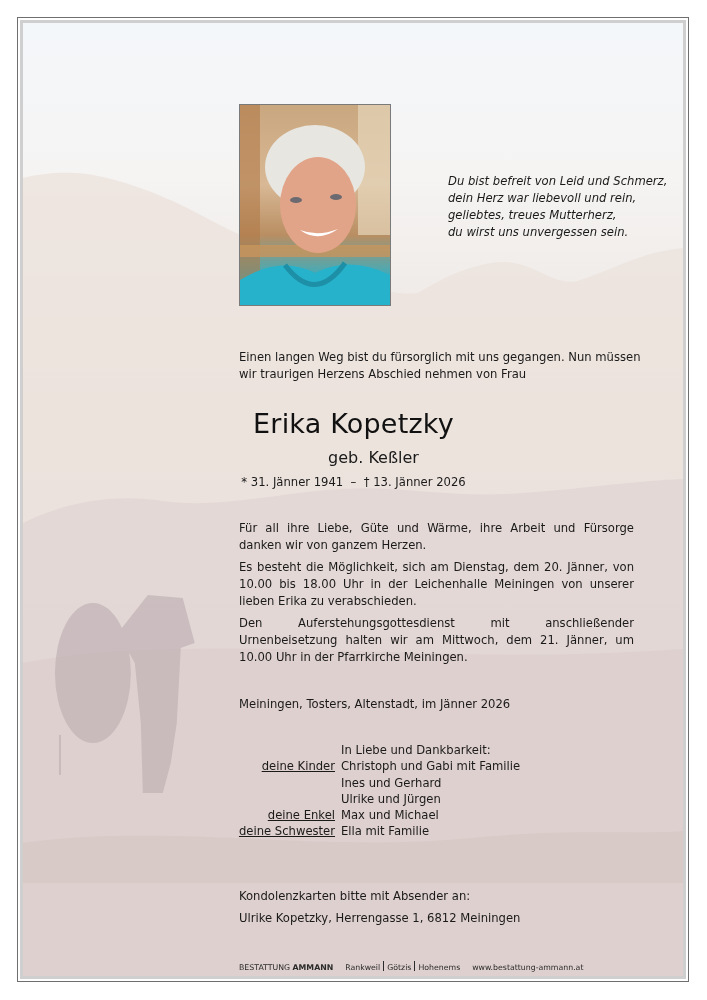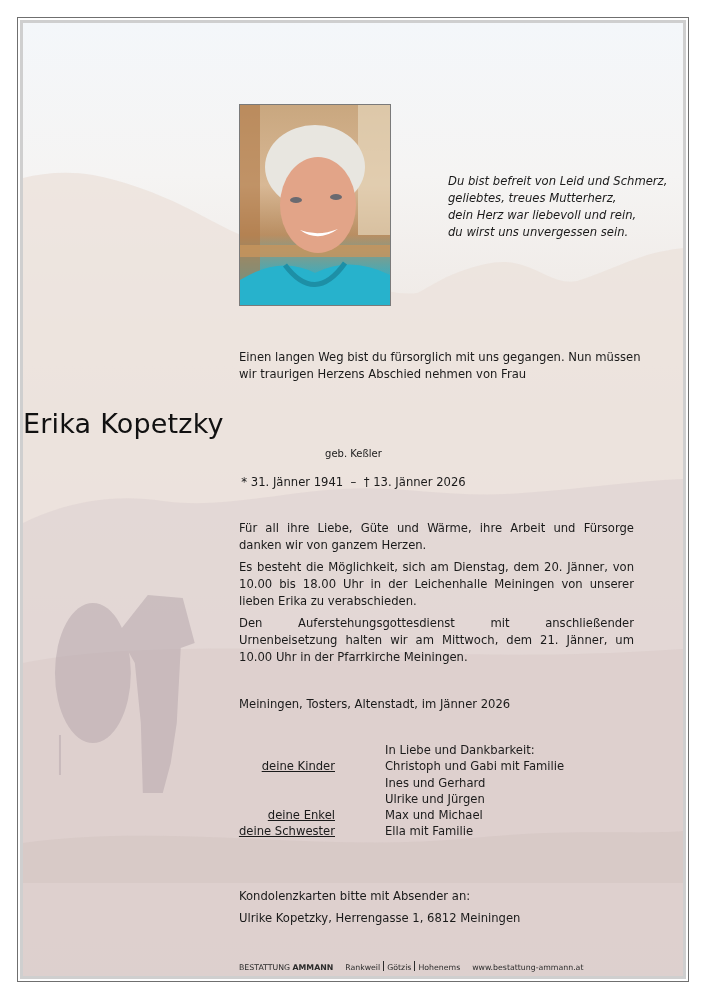--- a/index.html
+++ b/index.html
@@ -27,28 +27,28 @@
     background:linear-gradient(180deg,#c9a77f 0%,#d8b895 40%,#b98e62 65%,#2eb0c8 88%,#28a8c4 100%);
     overflow:hidden;
   }
   .poem {
     left:405px; top:150px; width:230px; font-style:italic; font-size:11.6px; line-height:17px; color:#1a1a1a;
   }
   .poem div { white-space:nowrap;margin-left:20px; }
   .text { font-size:11.6px; line-height:17px; color:#1a1a1a; }
   .justify { text-align:justify; text-align-last:left; }
   .intro { left:216px; top:326px; width:395px; }
-  .name { left:0; width:661px; top:383px; font-size:27px; line-height:36px; color:#111; letter-spacing:0.2px; }
-  .maiden { left:0; width:661px; top:425px; text-align:center; font-size:10px; }
+  .name { left:0; width:661px; top:383px; text-align:center; font-size:27px; line-height:36px; color:#111; letter-spacing:0.2px; }
+  .maiden { left:0; width:661px; top:425px; text-align:center; font-size:16px;padding-left:20px; }
   .dates { left:0; width:661px; top:452px; text-align:center; font-size:11.6px; }
   .thanks { left:216px; top:497px; width:395px; }
   .para { margin:0 0 5px 0; }
   .closing-place { left:216px; top:673px; width:395px; }
   .family { left:180px; top:719px; }
-  .fam-row { display:flex; height:16.3px; line-height:16.3px; font-size:11.6px;gap:44px; }
+  .fam-row { display:flex; height:16.3px; line-height:16.3px; font-size:11.6px; }
   .fam-role { width:132px; text-align:right; padding-right:6px; white-space:nowrap;text-decoration:underline; }
   .fam-names { white-space:nowrap; }
   .condolence { left:216px; top:862px; width:395px; }
   .condolence div { line-height:22px; }
   .footer { left:216px; top:938px; font-size:7.8px; line-height:11px; color:#2a2a2a; white-space:nowrap; }
   .footer .brand-b { font-weight:bold; }
   .footer .sep { display:inline-block; width:1px; height:10px; background:#2a2a2a; vertical-align:-1px; margin:0 3px; }
   .footer .gap { display:inline-block; width:12px; }
 </style>
 </head>
@@ -82,22 +82,22 @@
         <ellipse cx="56" cy="95" rx="6" ry="3" fill="#6a6a70"></ellipse>
         <ellipse cx="96" cy="92" rx="6" ry="3" fill="#6a6a70"></ellipse>
         <path d="M60,125 Q78,138 98,124 Q78,132 60,125 Z" fill="#ffffff"></path>
         <path d="M0,175 Q40,150 75,168 Q110,150 150,170 L150,200 L0,200 Z" fill="#27b2cc"></path>
         <path d="M45,160 Q75,200 105,158" stroke="#1d8fa6" stroke-width="5" fill="none"></path>
       </svg>
     </div>
 
     <div class="abs poem">
       <div>Du bist befreit von Leid und Schmerz,</div>
+      <div>dein Herz war liebevoll und rein,</div>
       <div>geliebtes, treues Mutterherz,</div>
-      <div>dein Herz war liebevoll und rein,</div>
       <div>du wirst uns unvergessen sein.</div>
     </div>
 
     <div class="abs text intro">
       <div style="white-space:nowrap;">Einen langen Weg bist du fürsorglich mit uns gegangen. Nun müssen</div>
       <div>wir traurigen Herzens Abschied nehmen von Frau</div>
     </div>
 
     <div class="abs name">Erika Kopetzky</div>
     <div class="abs maiden">geb. Keßler</div>

